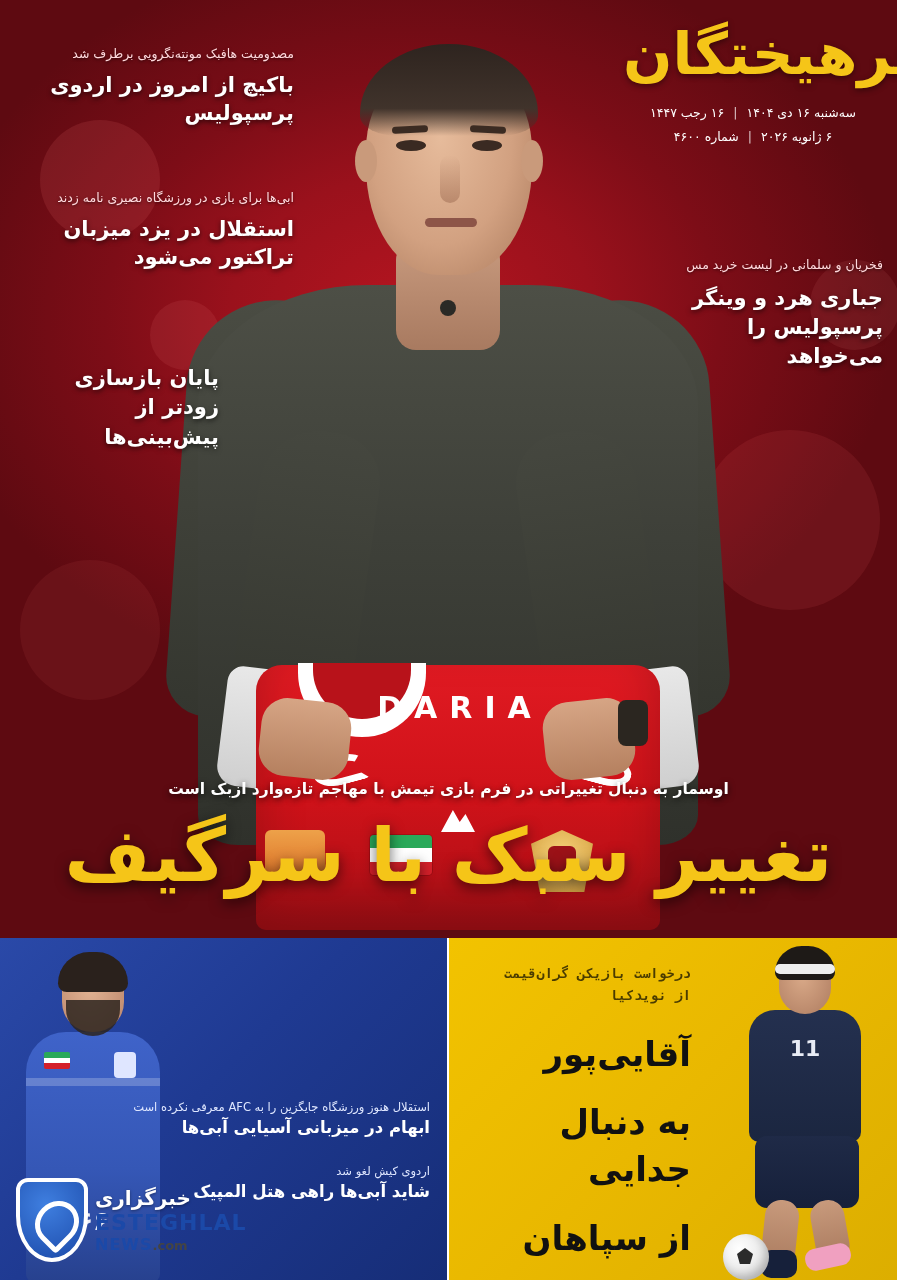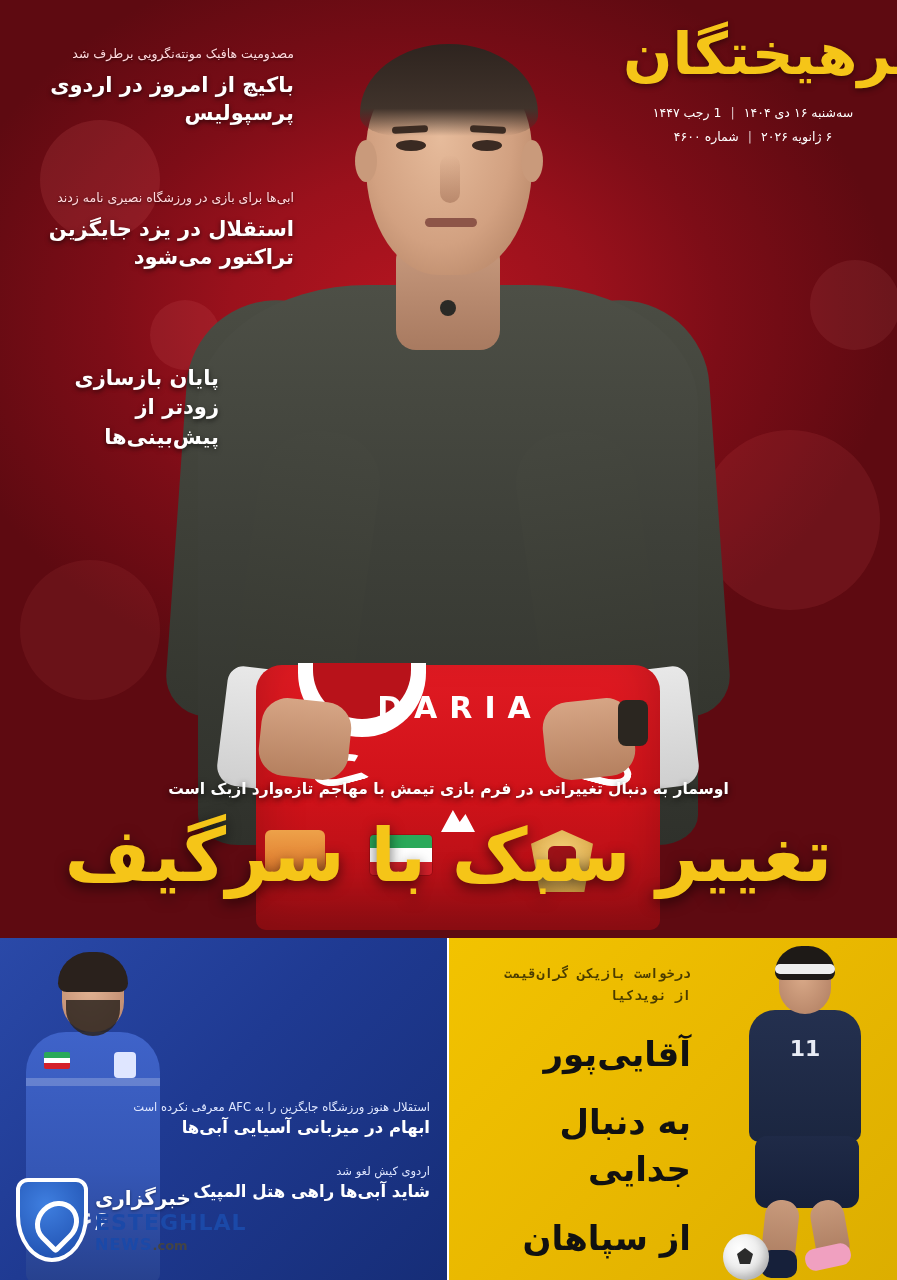--- a/index.html
+++ b/index.html
@@ -298,42 +298,46 @@
     <div class="daria-label">DARIA</div>
 
     <div class="masthead">
       <div class="logo-row">
 
         <div class="logo-main">فرهیختگان</div>
       </div>
       <div class="date-line">
         <span>سه‌شنبه ۱۶ دی ۱۴۰۴</span>
         <span class="sep">|</span>
-        <span>1 رجب ۱۴۴۷</span>
+        <span>۱۶ رجب ۱۴۴۷</span>
         <br>
         <span>۶ ژانویه ۲۰۲۶</span>
         <span class="sep">|</span>
         <span>شماره ۴۶۰۰</span>
       </div>
     </div>
 
     <div class="lead-block" id="lead1">
       <div class="kicker">مصدومیت هافبک مونته‌نگرویی برطرف شد</div>
       <div class="lead-title">باکیچ از امروز در اردوی پرسپولیس</div>
     </div>
 
     <div class="lead-block" id="lead2">
       <div class="kicker">ابی‌ها برای بازی در ورزشگاه نصیری نامه زدند</div>
-      <div class="lead-title">استقلال در یزد جایگزین تراکتور می‌شود</div>
+      <div class="lead-title">استقلال در یزد میزبان تراکتور می‌شود</div>
     </div>
 
     <div class="lead-block" id="lead3">
       <div class="lead-title">پایان بازسازی زودتر از پیش‌بینی‌ها</div>
     </div>
 
+    <div class="lead-block" id="lead4">
+      <div class="kicker">فخریان و سلمانی در لیست خرید مس</div>
+      <div class="lead-title">جباری هرد و وینگر پرسپولیس را می‌خواهد</div>
+    </div>
 
     <div class="main-deck">اوسمار به دنبال تغییراتی در فرم بازی تیمش با مهاجم تازه‌وارد ازبک است</div>
     <div class="main-headline">تغییر سبک با سرگیف</div>
   </div>
 
   <div class="bottom">
 
     <div class="bottom-left">
       <div class="bp">
         <div class="bp-body"></div>

